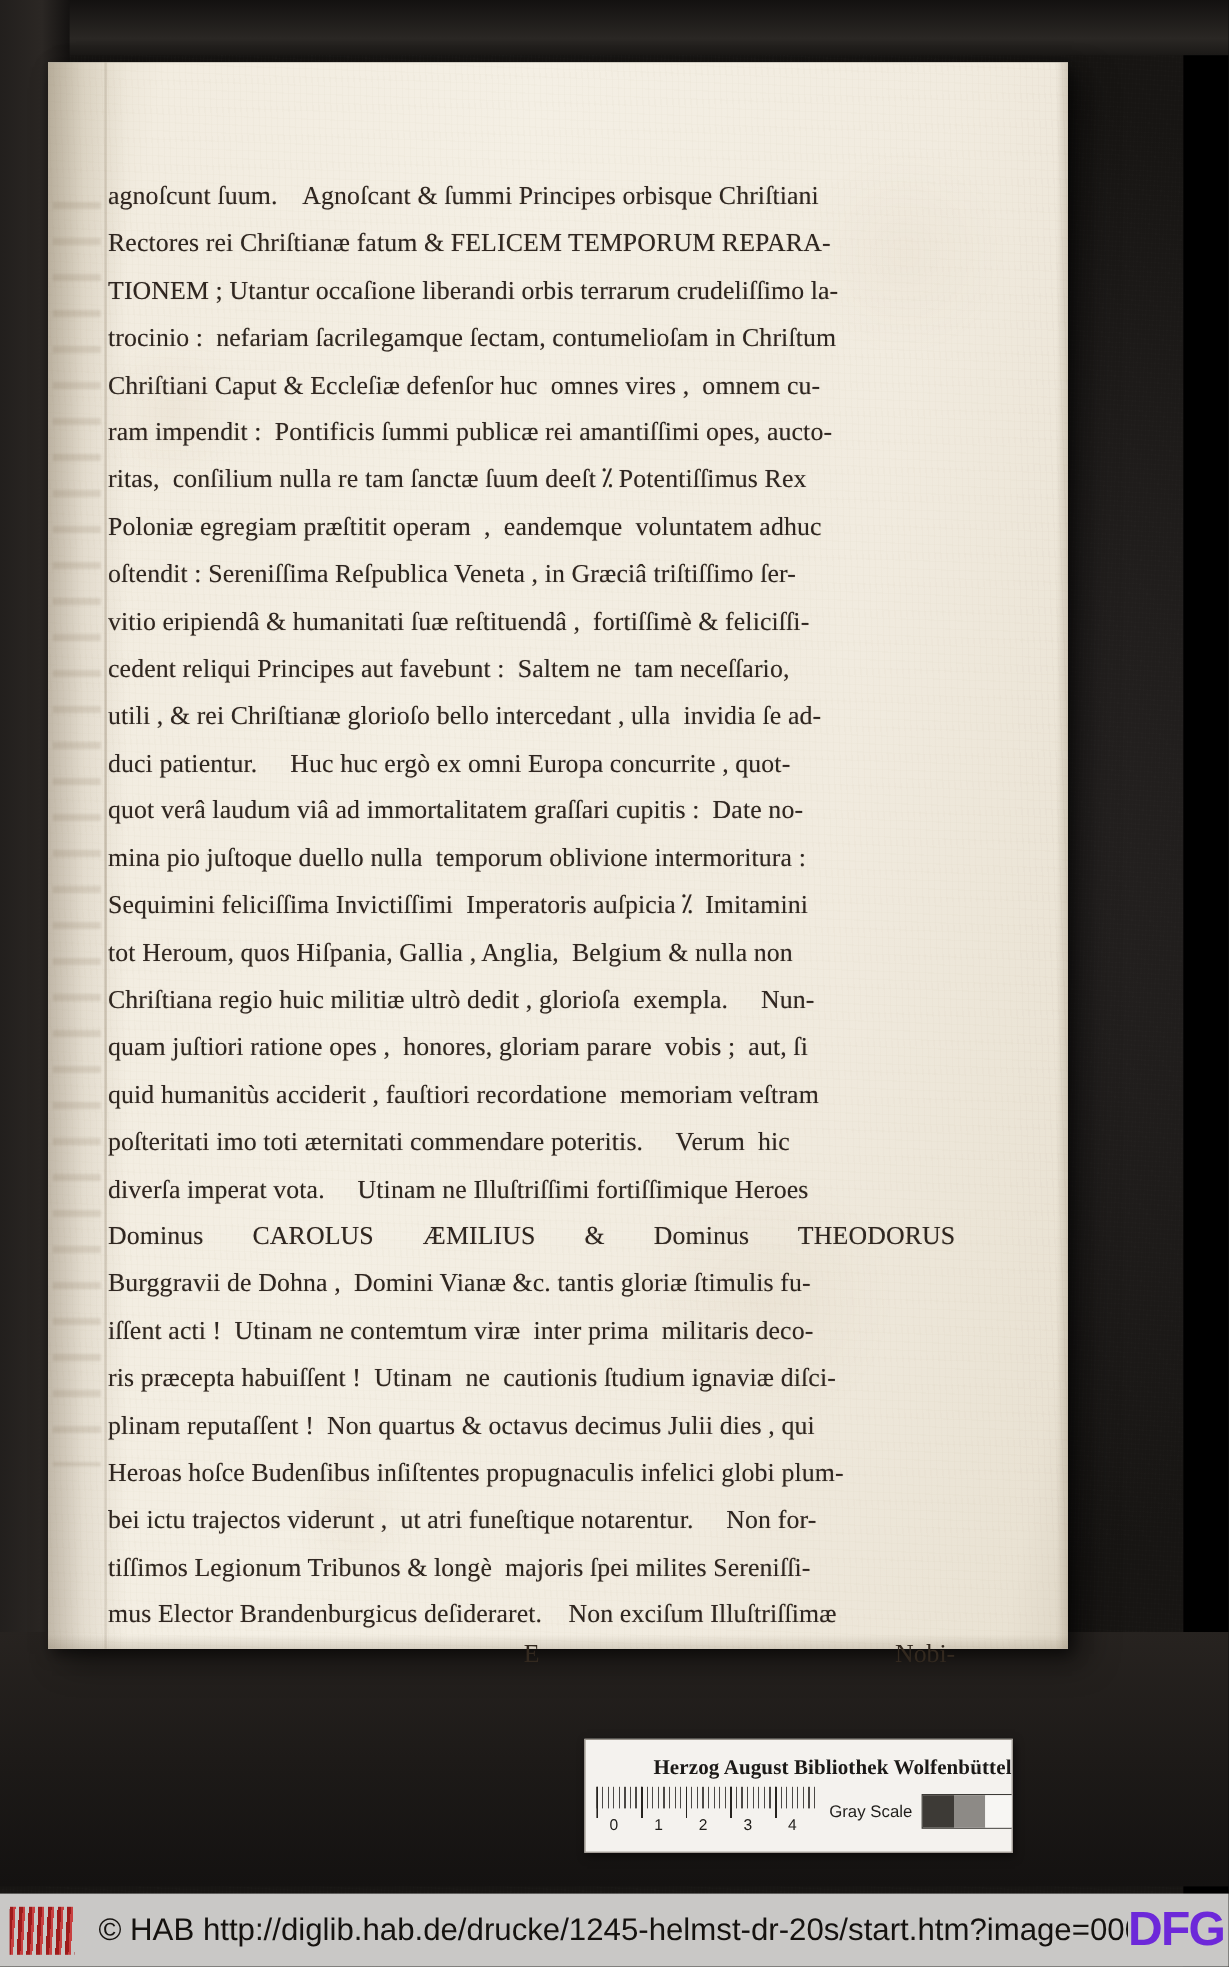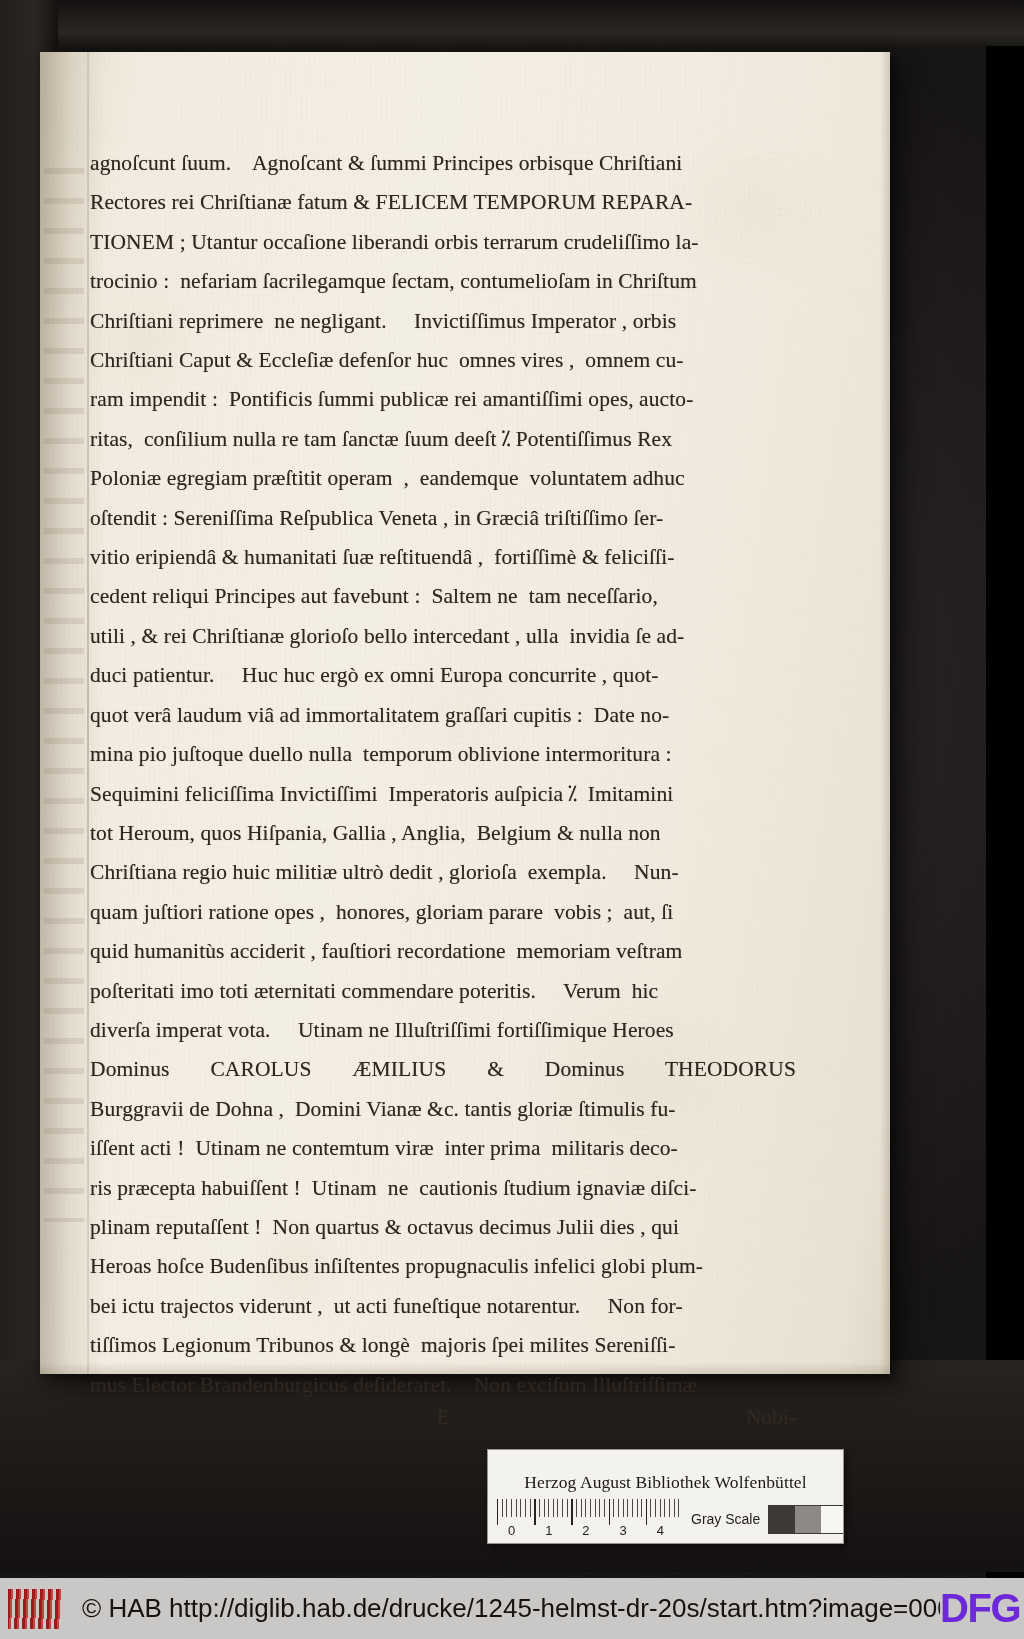--- a/index.html
+++ b/index.html
@@ -179,25 +179,25 @@
     top: 1449px;
     width: 355px;
     height: 93px;
     background: #f4f2ee;
     border: 1px solid #9a948c;
     box-shadow: 2px 3px 7px rgba(0,0,0,.5);
     overflow: hidden;
   }
   .target-title {
     font-family: "Liberation Serif", serif;
-    font-weight: normal;
+    font-weight: bold;
     font-size: 17.5px;
     color: #1b1917;
-    text-align: center;
-    padding-top: 22px;
+    text-align: right;
+    padding-top: 12px;
     letter-spacing: .1px;
   }
   .target-row {
     display: flex;
     align-items: center;
     padding: 6px 9px 0 9px;
     gap: 8px;
   }
   .ruler {
     position: relative;
@@ -304,21 +304,20 @@
     <div class="bleed-ghost"></div>
     <div class="gutter-fold"></div>
     <div class="page-edge-right"></div>
     <div class="page-edge-bottom"></div>
 
     <div id="text-block">
       <div class="tline">agnoſcunt ſuum.    Agnoſcant &amp; ſummi Principes orbisque Chriſtiani</div>
       <div class="tline">Rectores rei Chriſtianæ fatum &amp; FELICEM TEMPORUM REPARA-</div>
       <div class="tline">TIONEM ; Utantur occaſione liberandi orbis terrarum crudeliſſimo la-</div>
       <div class="tline">trocinio :  nefariam ſacrilegamque ſectam, contumelioſam in Chriſtum</div>
-      <div class="tline">Chriſtiani reprimere  ne negligant.     Invictiſſimus Imperator , orbis</div>
       <div class="tline">Chriſtiani Caput &amp; Eccleſiæ defenſor huc  omnes vires ,  omnem cu-</div>
       <div class="tline">ram impendit :  Pontificis ſummi publicæ rei amantiſſimi opes, aucto-</div>
       <div class="tline">ritas,  conſilium nulla re tam ſanctæ ſuum deeſt ⁒ Potentiſſimus Rex</div>
       <div class="tline">Poloniæ egregiam præſtitit operam  ,  eandemque  voluntatem adhuc</div>
       <div class="tline">oſtendit : Sereniſſima Reſpublica Veneta , in Græciâ triſtiſſimo ſer-</div>
       <div class="tline">vitio eripiendâ &amp; humanitati ſuæ reſtituendâ ,  fortiſſimè &amp; feliciſſi-</div>
       <div class="tline">cedent reliqui Principes aut favebunt :  Saltem ne  tam neceſſario,</div>
       <div class="tline">utili , &amp; rei Chriſtianæ glorioſo bello intercedant , ulla  invidia ſe ad-</div>
       <div class="tline">duci patientur.     Huc huc ergò ex omni Europa concurrite , quot-</div>
       <div class="tline">quot verâ laudum viâ ad immortalitatem graſſari cupitis :  Date no-</div>
@@ -329,21 +328,21 @@
       <div class="tline">quam juſtiori ratione opes ,  honores, gloriam parare  vobis ;  aut, ſi</div>
       <div class="tline">quid humanitùs acciderit , fauſtiori recordatione  memoriam veſtram</div>
       <div class="tline">poſteritati imo toti æternitati commendare poteritis.     Verum  hic</div>
       <div class="tline">diverſa imperat vota.     Utinam ne Illuſtriſſimi fortiſſimique Heroes</div>
       <div class="tline just">Dominus CAROLUS ÆMILIUS &amp; Dominus THEODORUS</div>
       <div class="tline">Burggravii de Dohna ,  Domini Vianæ &amp;c. tantis gloriæ ſtimulis fu-</div>
       <div class="tline">iſſent acti !  Utinam ne contemtum viræ  inter prima  militaris deco-</div>
       <div class="tline">ris præcepta habuiſſent !  Utinam  ne  cautionis ſtudium ignaviæ diſci-</div>
       <div class="tline">plinam reputaſſent !  Non quartus &amp; octavus decimus Julii dies , qui</div>
       <div class="tline">Heroas hoſce Budenſibus inſiſtentes propugnaculis infelici globi plum-</div>
-      <div class="tline">bei ictu trajectos viderunt ,  ut acti funeſtique notarentur.     Non for-</div>
+      <div class="tline">bei ictu trajectos viderunt ,  ut atri funeſtique notarentur.     Non for-</div>
       <div class="tline">tiſſimos Legionum Tribunos &amp; longè  majoris ſpei milites Sereniſſi-</div>
       <div class="tline">mus Elector Brandenburgicus deſideraret.    Non exciſum Illuſtriſſimæ</div>
 
       <div class="sig-line">
         <span class="sig-mark">E</span>
         <span class="catchword">Nobi-</span>
       </div>
     </div>
   </div>
 

